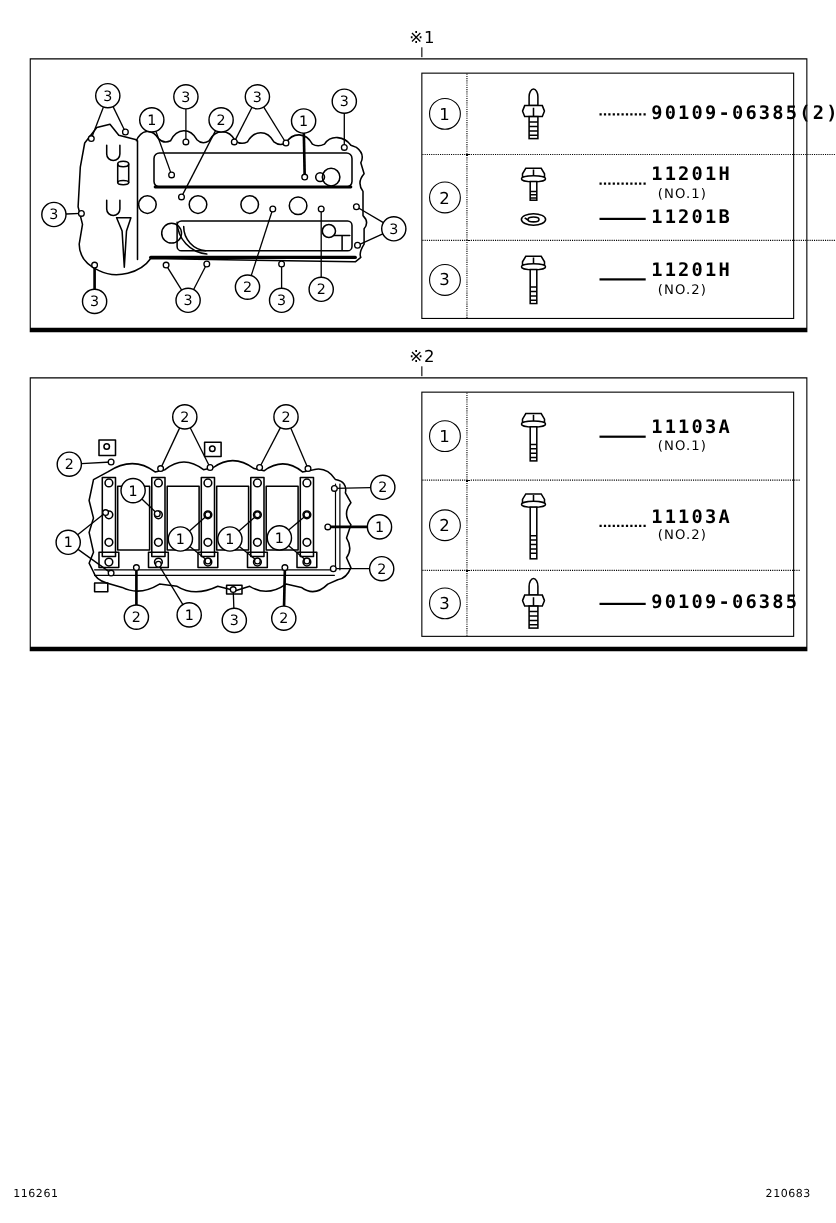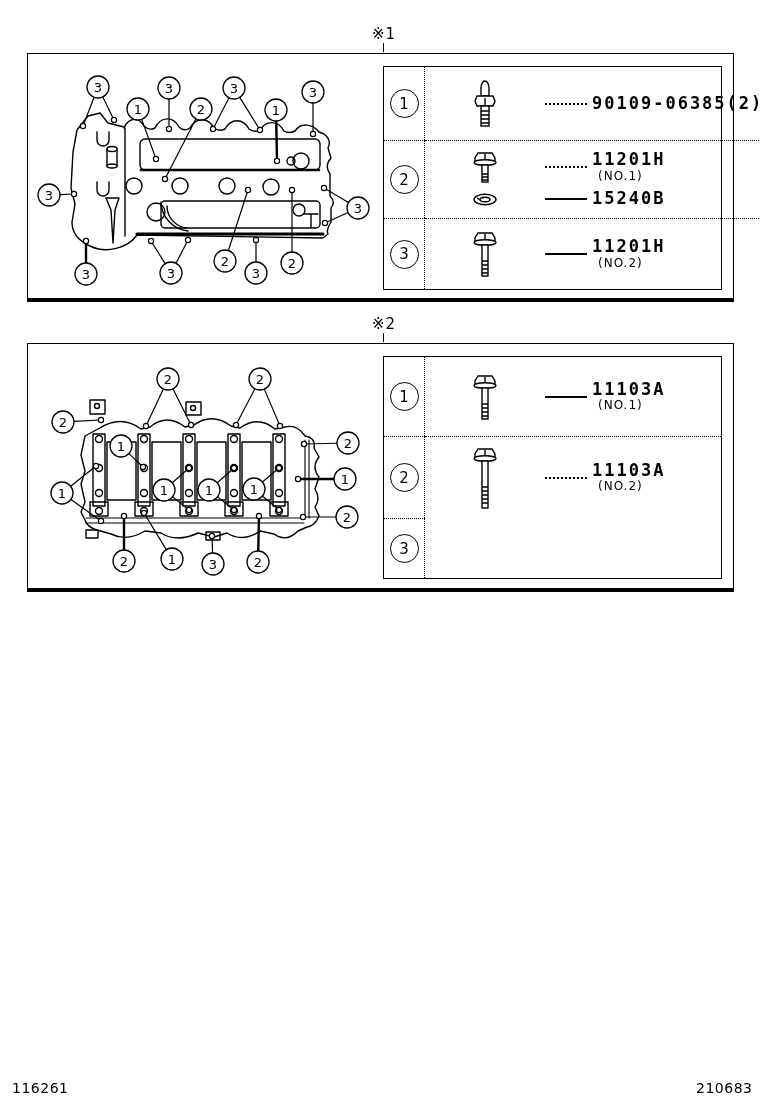--- a/index.html
+++ b/index.html
@@ -37,21 +37,21 @@
   .icon-box{width:120px;display:flex;justify-content:center;align-items:center;}
   .leader{width:42px;height:0;}
   .leader.solid{border-top:2px solid #000;}
   .leader.dotted{border-top:2px dotted #000;}
   .label-block{margin-left:5px;display:flex;flex-direction:column;}
   .part-label{
     font-family:"DejaVu Sans Mono",monospace;font-weight:bold;font-size:17px;
     letter-spacing:2px;line-height:1.05;white-space:nowrap;
   }
   .part-sub{font-size:12px;margin-left:6px;letter-spacing:1px;}
-  .footer-code{position:absolute;font-size:14px;letter-spacing:0.5px;}
+  .footer-code{position:absolute;font-size:10px;letter-spacing:0.5px;}
   .hidden-defs{position:absolute;width:0;height:0;overflow:hidden;}
 </style>
 </head>
 <body>
 
 <svg class="hidden-defs" aria-hidden="true">
   <defs>
     <g id="sym-stud" stroke="#000" stroke-width="1.4" fill="#fff">
       <path d="M7,10 a4,7 0 0 1 8,0 v8 h-8 z"></path>
       <path d="M3,18 h16 l2,5 -2,5 h-16 l-2,-5 z"></path>
@@ -270,21 +270,21 @@
             </div>
           </div>
           <div class="entry">
             <div class="icon-box">
               <svg width="26" height="13" viewBox="0 0 26 13">
                 <use href="#sym-washer"></use>
               </svg>
             </div>
             <div class="leader solid"></div>
             <div class="label-block">
-              <div class="part-label">15240B</div>
+              <div class="part-label">11201B</div>
             </div>
           </div>
         </div>
         <div class="num-cell rowline">
           <div class="num-circle">3</div>
         </div>
         <div class="part-cell rowline">
           <div class="entry">
             <div class="icon-box">
               <svg width="24" height="46" viewBox="0 0 24 46">
@@ -510,18 +510,31 @@
             <div class="leader dotted"></div>
             <div class="label-block">
               <div class="part-label">11103A</div>
               <div class="part-sub">(NO.2)</div>
             </div>
           </div>
         </div>
         <div class="num-cell rowline">
           <div class="num-circle">3</div>
         </div>
+        <div class="part-cell rowline">
+          <div class="entry">
+            <div class="icon-box">
+              <svg width="22" height="52" viewBox="0 0 22 52">
+                <use href="#sym-stud"></use>
+              </svg>
+            </div>
+            <div class="leader solid"></div>
+            <div class="label-block">
+              <div class="part-label">90109-06385</div>
+            </div>
+          </div>
+        </div>
       </div>
   </div>
 
   <div class="footer-code" style="left:12px;top:1080px;">116261</div>
   <div class="footer-code" style="left:696px;top:1080px;">210683</div>
 </div>
 
 </body></html>

